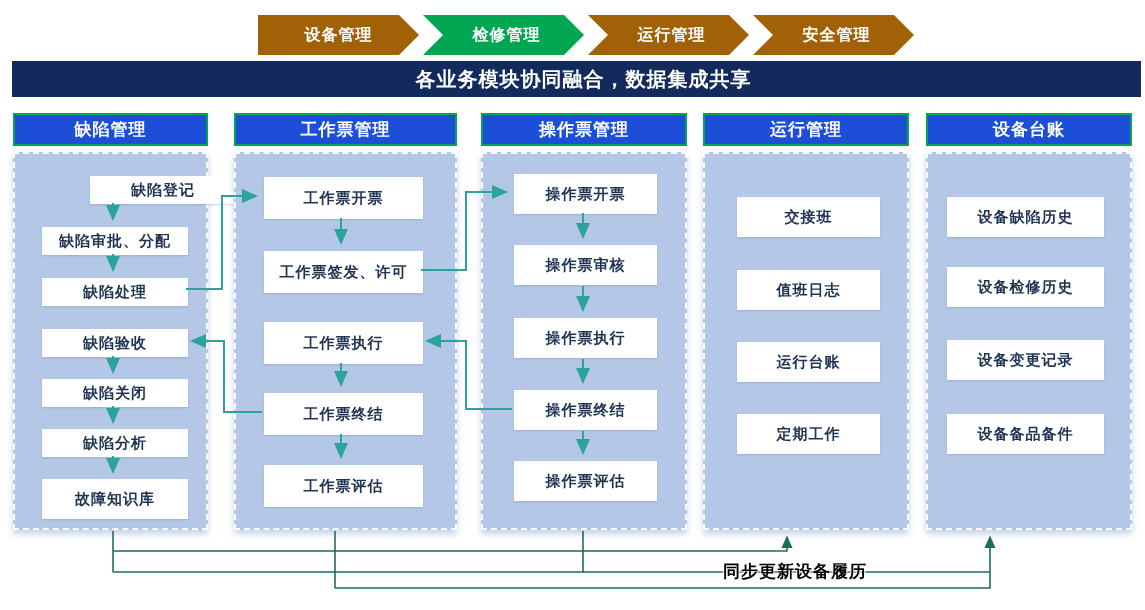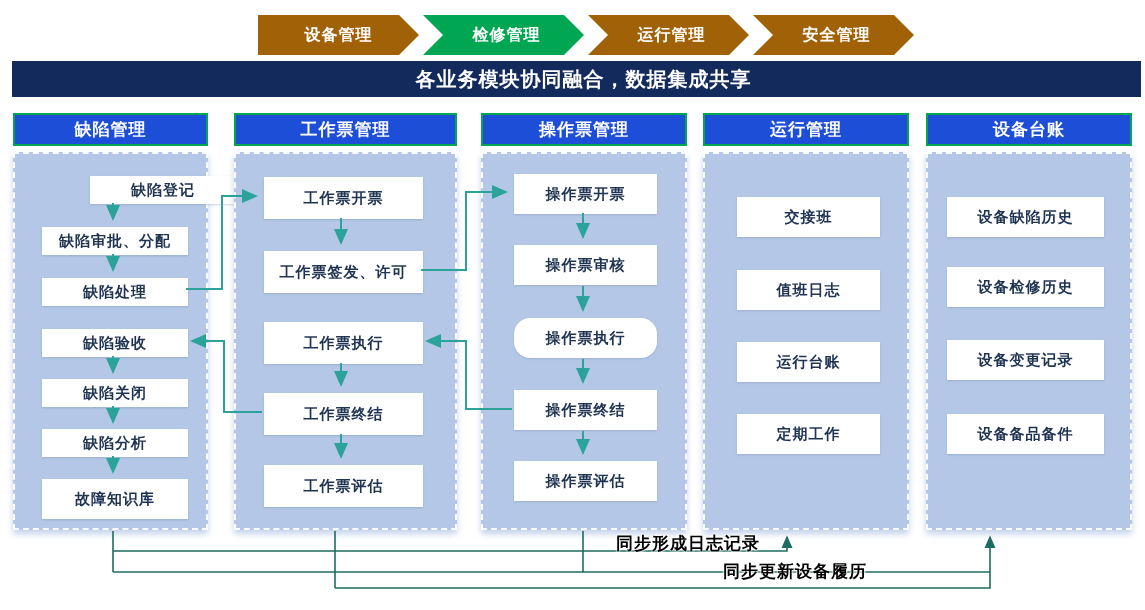--- a/index.html
+++ b/index.html
@@ -93,21 +93,21 @@
     <div class="node" style="left:28px;width:159px;top:23px;height:42px;">工作票开票</div>
     <div class="node" style="left:28px;width:159px;top:97px;height:42px;">工作票签发、许可</div>
     <div class="node" style="left:28px;width:159px;top:168px;height:42px;">工作票执行</div>
     <div class="node" style="left:28px;width:159px;top:239px;height:42px;">工作票终结</div>
     <div class="node" style="left:28px;width:159px;top:311px;height:42px;">工作票评估</div>
   </div>
 
   <div class="col-body" style="left:481px;width:206px;">
     <div class="node" style="left:31px;width:143px;top:20px;height:40px;">操作票开票</div>
     <div class="node" style="left:31px;width:143px;top:91px;height:40px;">操作票审核</div>
-    <div class="node" style="left:31px;width:143px;top:164px;height:40px;border-radius:16px;">操作票执行</div>
+    <div class="node" style="left:31px;width:143px;top:164px;height:40px;">操作票执行</div>
     <div class="node" style="left:31px;width:143px;top:236px;height:40px;">操作票终结</div>
     <div class="node" style="left:31px;width:143px;top:307px;height:40px;">操作票评估</div>
   </div>
 
   <div class="col-body" style="left:703px;width:206px;">
     <div class="node" style="left:32px;width:143px;top:43px;height:40px;">交接班</div>
     <div class="node" style="left:32px;width:143px;top:116px;height:40px;">值班日志</div>
     <div class="node" style="left:32px;width:143px;top:188px;height:40px;">运行台账</div>
     <div class="node" style="left:32px;width:143px;top:260px;height:40px;">定期工作</div>
   </div>
@@ -160,16 +160,15 @@
     <g stroke="#1E6C5F" stroke-width="1.6" fill="none">
       <line x1="113" y1="531" x2="113" y2="572"></line>
       <line x1="335" y1="531" x2="335" y2="588"></line>
       <line x1="583" y1="531" x2="583" y2="572"></line>
       <polyline points="113,551 787,551 787,537" marker-end="url(#arrGreen)"></polyline>
       <line x1="113" y1="572" x2="990" y2="572"></line>
       <polyline points="335,588 990,588 990,537" marker-end="url(#arrGreen)"></polyline>
     </g>
   </svg>
 
-  <div class="sync-label" style="left:616px;top:532px;">同步形成日志记录</div>
   <div class="sync-label" style="left:723px;top:560px;">同步更新设备履历</div>
 
 </div>
 
 </body></html>

